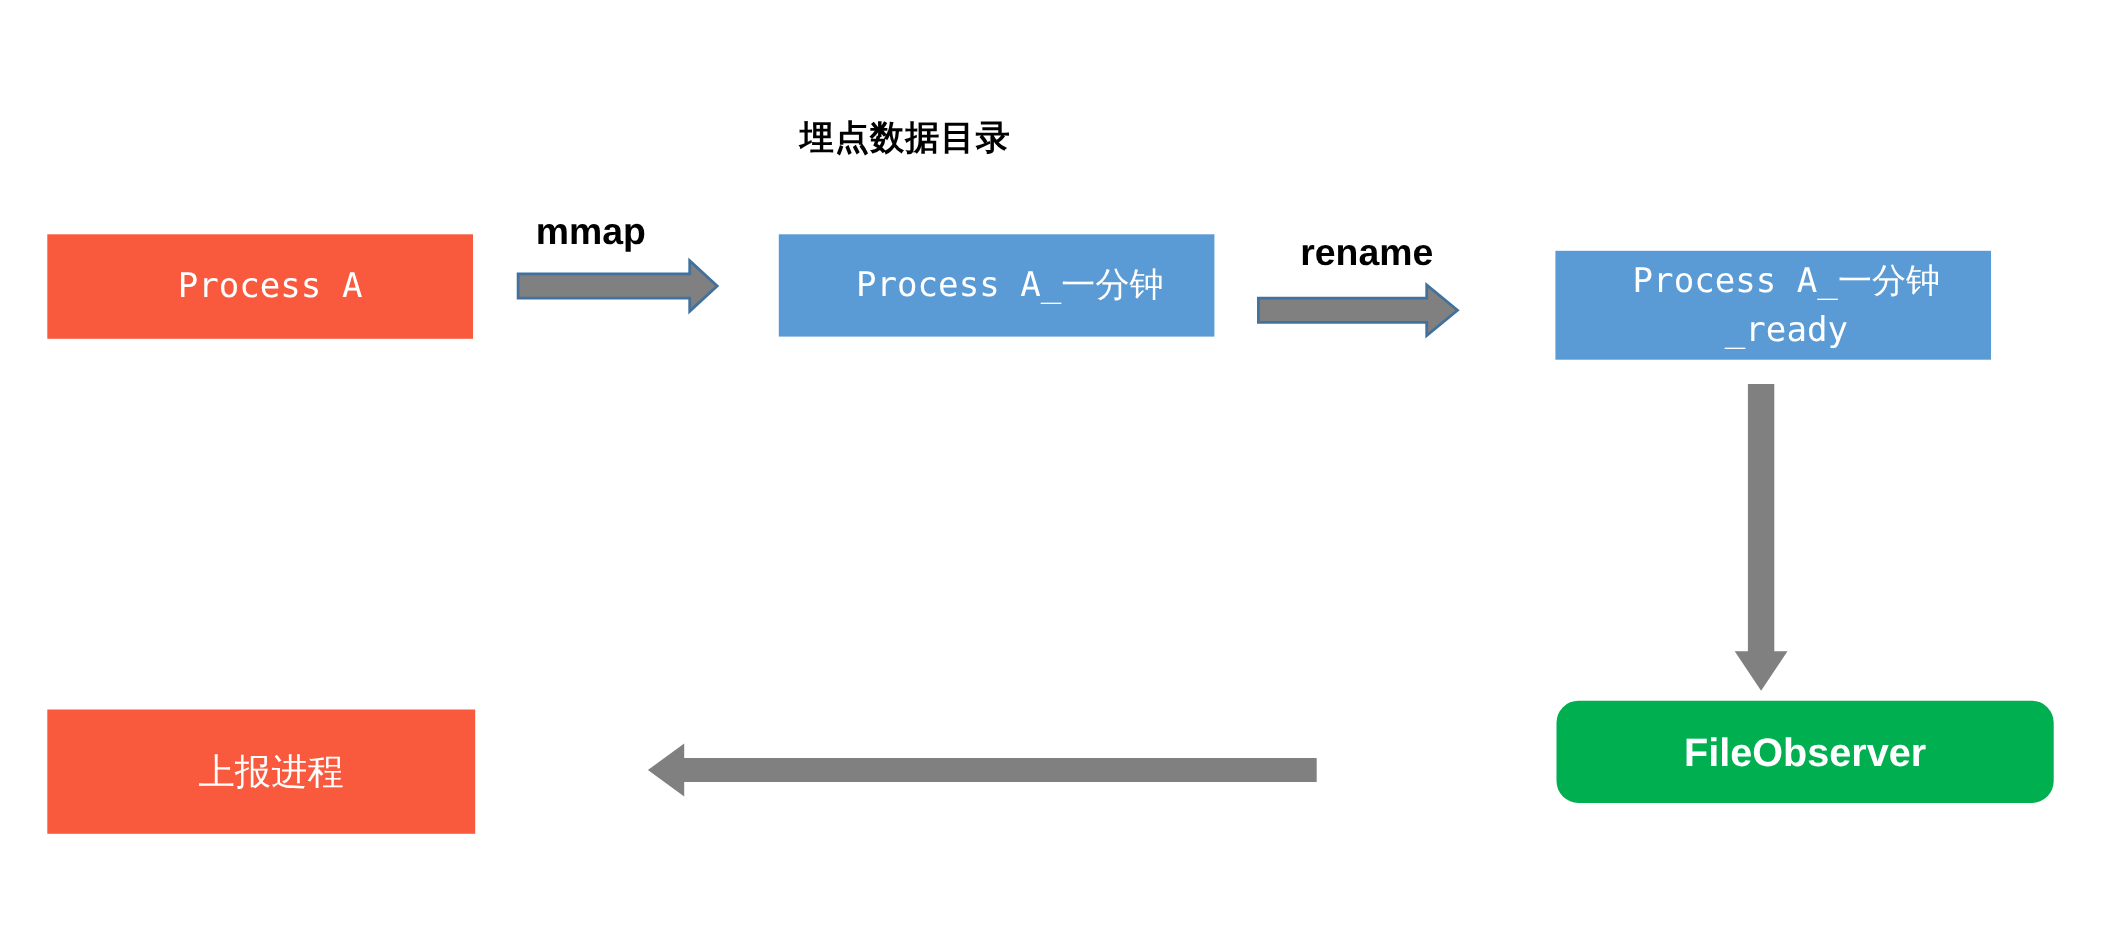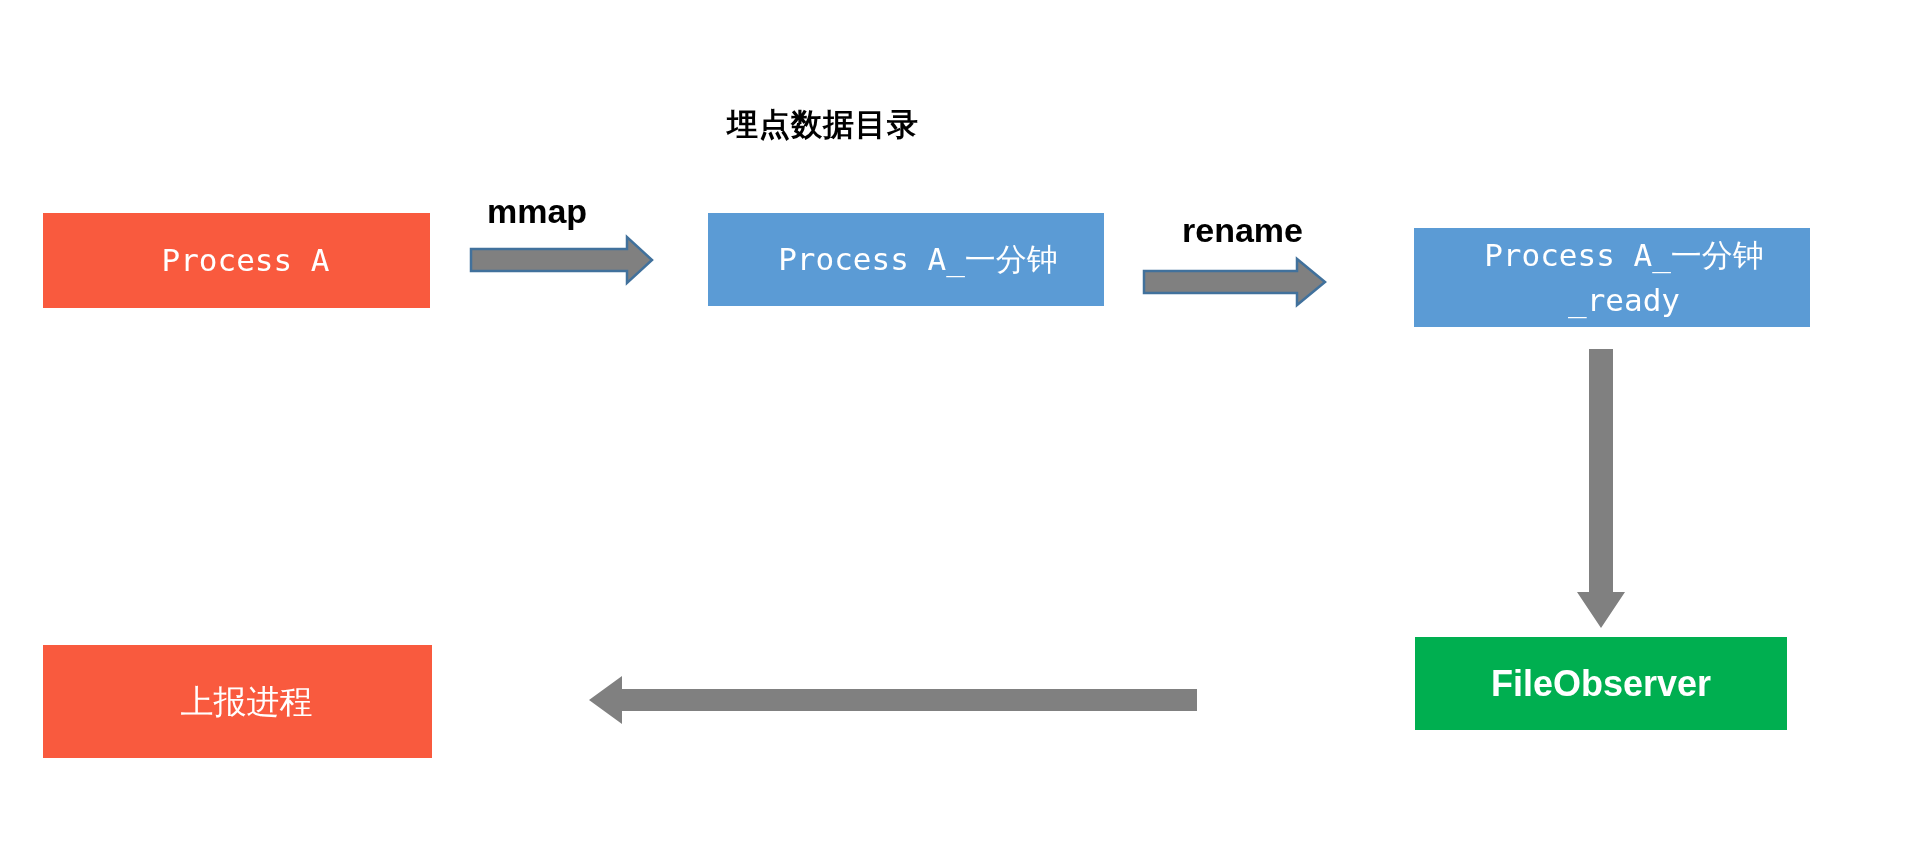--- a/index.html
+++ b/index.html
@@ -95,17 +95,17 @@
   <div class="node node-red" style="left:43px; top:213px; width:369px; height:95px;">Process A</div>
 
   <div class="node node-blue" style="left:708px; top:213px; width:372px; height:93px;">Process A_一分钟</div>
 
 
   <div class="node node-blue node-two-line" style="left:1414px; top:228px; width:372px; height:99px;">
     <div>Process A_一分钟</div>
     <div>_ready</div>
   </div>
 
-  <div class="node node-green label-file-observer" style="left:1415px; top:637px; width:372px; height:93px;">FileObserver</div>
+  <div class="node node-green label-file-observer" style="left:1415px; top:637px; width:452px; height:93px;border-radius:20px;">FileObserver</div>
 
   <div class="node node-red label-report-process" style="left:43px; top:645px; width:371px; height:113px;">上报进程</div>
 
 </div>
 
 </body></html>

